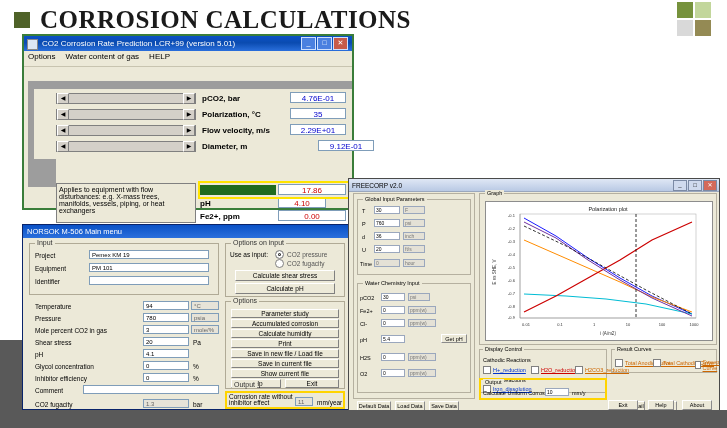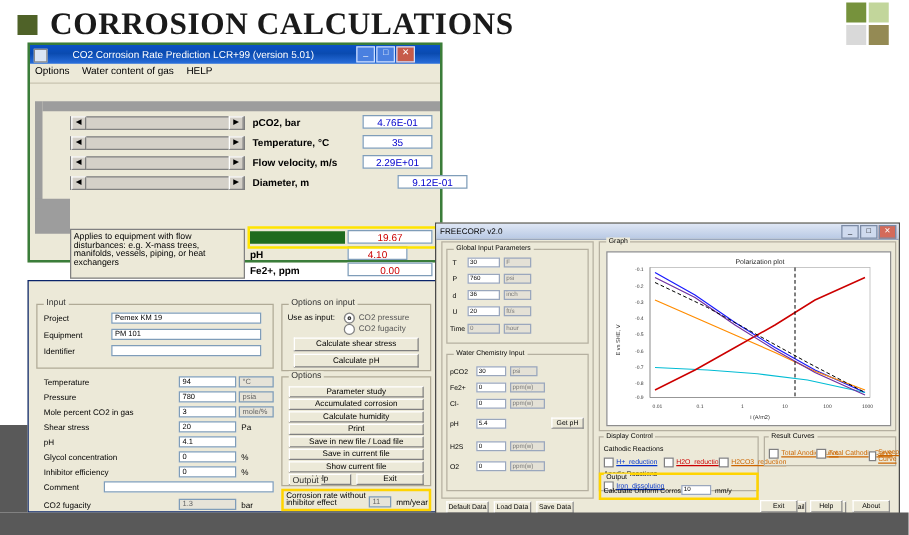--- a/index.html
+++ b/index.html
@@ -13,21 +13,21 @@
   
   .corner{position:absolute;width:16px;height:16px;}
   .c1{right:34px;top:2px;background:#76923c;}
   .c2{right:16px;top:2px;background:#c2d69b;}
   .c3{right:34px;top:20px;background:#d9d9d9;}
   .c4{right:16px;top:20px;background:#948a54;}
 
   
   .win{position:absolute;background:#ece9d8;border:1px solid #0a246a;box-sizing:border-box;}
   .titlebar{height:15px;background:linear-gradient(180deg,#0a51c6 0%,#0a4bb0 45%,#2a6fdc 100%);
-            color:#fff;font-size:8px;display:flex;align-items:center;padding:0 20px;}
+            color:#fff;font-size:8px;display:flex;align-items:center;padding:0 4px;}
   .titlebar .tbtxt{flex:1;padding-left:14px;white-space:nowrap;overflow:hidden;}
   .tbicon{width:9px;height:9px;background:#dce6f4;border:1px solid #888;position:absolute;left:3px;top:3px;}
   .tbbtns{display:flex;gap:1px;}
   .tbbtn{width:13px;height:11px;background:#4a80e0;border:1px solid #cfe0ff;color:#fff;font-size:7px;
          line-height:10px;text-align:center;}
   .tbbtn.close{background:#c75b4a;}
 
   
   #win-co2{left:22px;top:34px;width:332px;height:176px;border:2px solid #3a7d3a;background:#ece9d8;}
   #win-co2 .menubar{height:13px;font-size:8px;display:flex;gap:10px;padding:1px 4px;border-bottom:1px solid #c8c4b0;}
@@ -133,45 +133,48 @@
     <div class="slider" style="left:32px;top:58px;width:140px;">
       <div class="arw">◀</div>
       <div class="arw">▶</div>
     </div>
     <div class="slider" style="left:32px;top:74px;width:140px;">
       <div class="arw">◀</div>
       <div class="arw">▶</div>
     </div>
 
     <div class="fieldlabel" style="left:178px;top:27px;text-align:center;">pCO2, bar</div>
-    <div class="fieldlabel" style="left:178px;top:43px;">Temperature, °C</div>
+    <div class="fieldlabel" style="left:178px;top:43px;">Polarization, °C</div>
     <div class="fieldlabel" style="left:178px;top:59px;">Flow velocity, m/s</div>
     <div class="fieldlabel" style="left:178px;top:75px;">Diameter, m</div>
 
     <div class="valbox" style="left:266px;top:25px;width:56px;">4.76E-01</div>
     <div class="valbox" style="left:266px;top:41px;width:56px;">35</div>
     <div class="valbox" style="left:266px;top:57px;width:56px;">2.29E+01</div>
     <div class="valbox" style="left:266px;top:73px;width:56px;margin-left:28px;">9.12E-01</div>
 
     <div class="grayblk" style="left:4px;top:92px;width:28px;height:28px;"></div>
 
     <div class="notebox" style="left:32px;top:116px;width:140px;height:40px;">Applies to equipment with flow disturbances: e.g. X-mass trees, manifolds, vessels, piping, or heat exchangers</div>
 
     <div class="greenbar" style="left:176px;top:118px;width:76px;height:10px;"></div>
-    <div class="valbox red" style="left:254px;top:117px;width:68px;">19.67</div>
+    <div class="valbox red" style="left:254px;top:117px;width:68px;">17.86</div>
     <div class="fieldlabel" style="left:176px;top:132px;">pH</div>
     <div class="valbox red" style="left:254px;top:130px;width:48px;">4.10</div>
     <div class="fieldlabel" style="left:176px;top:145px;">Fe2+, ppm</div>
     <div class="valbox red" style="left:254px;top:143px;width:68px;">0.00</div>
 
     <div class="hl-yellow" style="left:174px;top:114px;width:152px;height:18px;"></div>
   </div>
 </div>
 
 <div class="win" id="win-nor">
+  <div class="nor-title">
+    <span>NORSOK M-506 Main menu</span>
+  </div>
 
   <div class="grp" style="left:6px;top:18px;width:190px;height:52px;">
     <div class="glabel">Input</div>
   </div>
   <div class="lbl" style="left:12px;top:27px;">Project</div>
   <div class="inp" style="left:66px;top:25px;width:120px;">Pemex KM 19</div>
   <div class="lbl" style="left:12px;top:40px;">Equipment</div>
   <div class="inp" style="left:66px;top:38px;width:120px;">PM 101</div>
   <div class="lbl" style="left:12px;top:53px;">Identifier</div>
   <div class="inp" style="left:66px;top:51px;width:120px;"></div>

